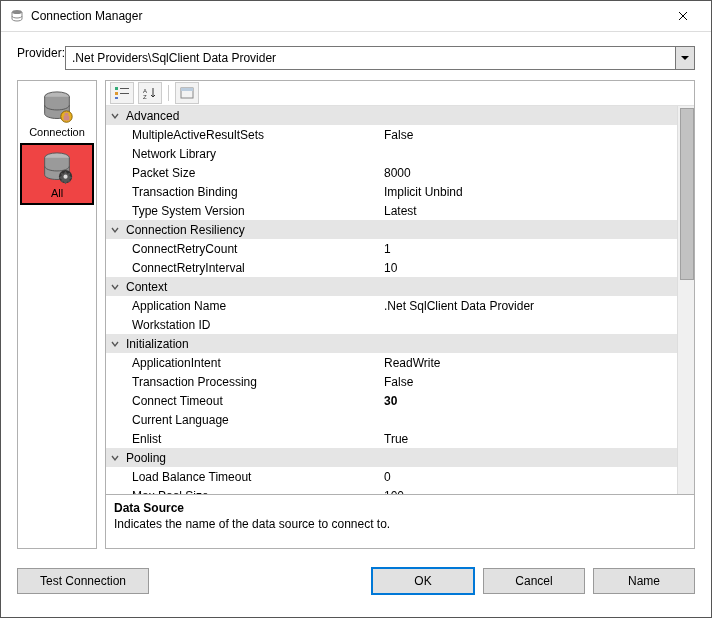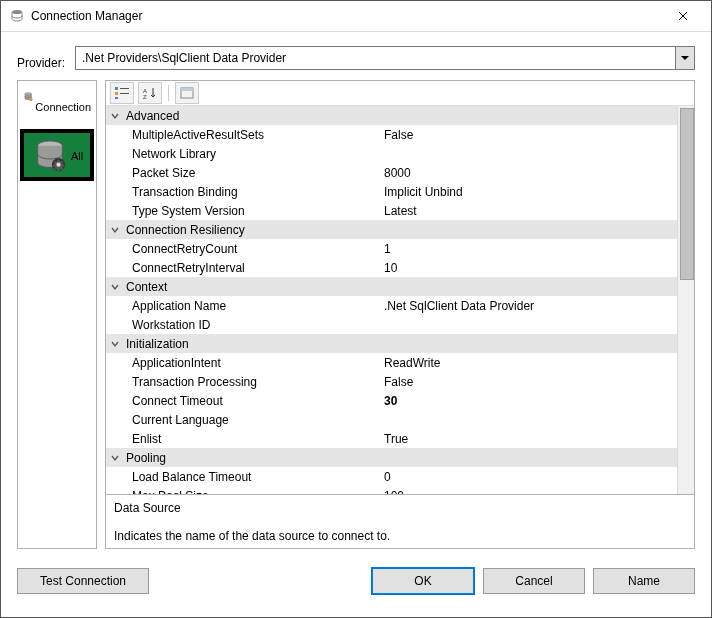--- a/index.html
+++ b/index.html
@@ -2,48 +2,48 @@
 <html><head>
 <meta charset="utf-8">
 <style>
   html,body{margin:0;padding:0;font-family:"Segoe UI",Tahoma,sans-serif;font-size:12px;color:#000;background:#fff}
   .window{width:712px;height:618px;border:1px solid #555;box-sizing:border-box;display:flex;flex-direction:column;background:#fff}
   .titlebar{height:30px;display:flex;align-items:center;padding:0 8px;border-bottom:1px solid #ddd}
   .titlebar-icon{width:16px;height:16px;margin-right:6px}
   .title-text{flex:1;font-size:12px}
   .close-btn{width:40px;height:28px;display:flex;align-items:center;justify-content:center;cursor:default}
   .close-btn svg{width:10px;height:10px}
-  .provider-row{display:flex;align-items:flex-end;padding:14px 16px 10px 16px;gap:10px}
+  .provider-row{display:flex;align-items:flex-start;padding:14px 16px 10px 16px;}
   .provider-label{white-space:nowrap}
   .provider-select{flex:1;height:22px;border:1px solid #767676;display:flex;align-items:center;padding:0 6px;position:relative;background:#fff}
   .provider-select-btn{position:absolute;right:0;top:0;width:18px;height:100%;border-left:1px solid #767676;display:flex;align-items:center;justify-content:center;background:#e1e1e1}
   .body{flex:1;display:flex;padding:0 16px 8px 16px;gap:8px;min-height:0}
   .side-tabs{width:74px;border:1px solid #b0b0b0;background:#fff;display:flex;flex-direction:column;align-items:stretch;padding:2px}
-  .side-tab{display:flex;flex-direction:row;align-items:center;justify-content:center;padding:6px 2px 4px 2px;gap:2px;cursor:default}
-  .side-tab.selected{background:#15803d;border:4px solid #000000}
+  .side-tab{display:flex;flex-direction:column;align-items:center;justify-content:center;padding:6px 2px 4px 2px;gap:2px;cursor:default}
+  .side-tab.selected{background:#ef4444;border:2px solid #000000}
   .side-tab:not(.selected){border:1px solid transparent}
   .side-tab-label{font-size:11px;text-align:center}
   .tab-icon{width:38px;height:34px}
   .right-pane{flex:1;display:flex;flex-direction:column;border:1px solid #b0b0b0;min-height:0}
   .toolbar{height:24px;border-bottom:1px solid #e0e0e0;display:flex;align-items:center;padding:0 4px;gap:4px}
   .tool-btn{width:22px;height:20px;border:1px solid #ccc;background:#f3f3f3;display:flex;align-items:center;justify-content:center}
   .tool-sep{width:1px;height:16px;background:#ccc;margin:0 2px}
   .grid-scroll{flex:1;overflow:hidden;position:relative}
   .grid{display:block}
   .row{display:flex;align-items:center;height:19px}
   .row.group{background:#e5e5e5;font-weight:normal}
   .row.bold-val .val{font-weight:bold}
   .gutter{width:18px;display:flex;align-items:center;justify-content:center;color:#555}
   .pname{width:246px;padding-left:2px;white-space:nowrap;overflow:hidden}
   .row:not(.group) .pname{padding-left:8px}
   .val{flex:1;padding-left:6px;white-space:nowrap;overflow:hidden}
   .vscroll{position:absolute;right:0;top:0;width:16px;height:100%;background:#f0f0f0;border-left:1px solid #ddd}
   .vscroll-thumb{position:absolute;left:2px;width:12px;background:#c2c2c2;border:1px solid #a0a0a0}
   .desc-box{border-top:1px solid #b0b0b0;padding:6px 8px;height:54px;box-sizing:border-box}
-  .desc-title{font-weight:normal;margin-bottom:14px}
+  .desc-title{font-weight:bold;margin-bottom:2px}
   .footer{height:48px;display:flex;align-items:center;padding:0 16px 12px 16px;gap:8px}
   .spacer{flex:1}
   .btn{min-width:80px;height:24px;border:1px solid #9a9a9a;background:#e1e1e1;display:flex;align-items:center;justify-content:center;font-size:12px;padding:0 10px;cursor:default}
   .btn.default{border:2px solid #0078d7;background:#e1e1e1;height:24px}
   .btn.test{min-width:110px}
 </style>
 </head>
 <body>
 
 <div class="window">

